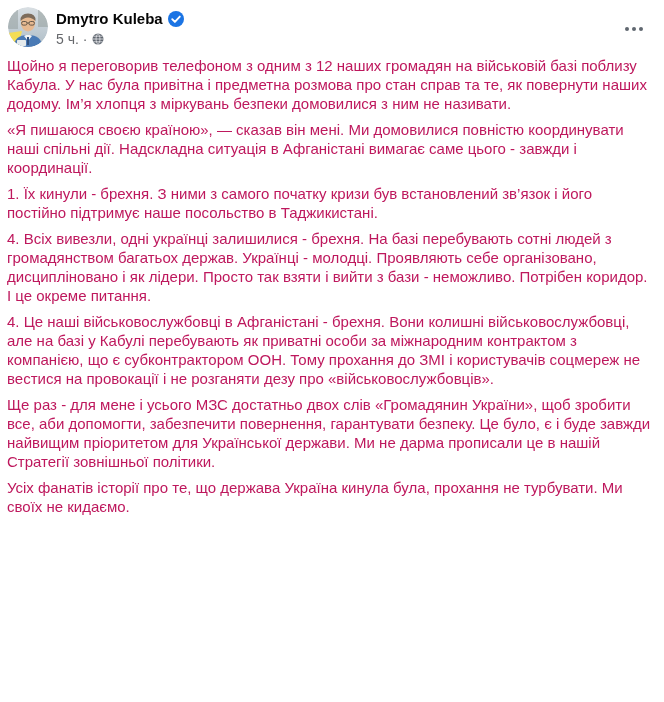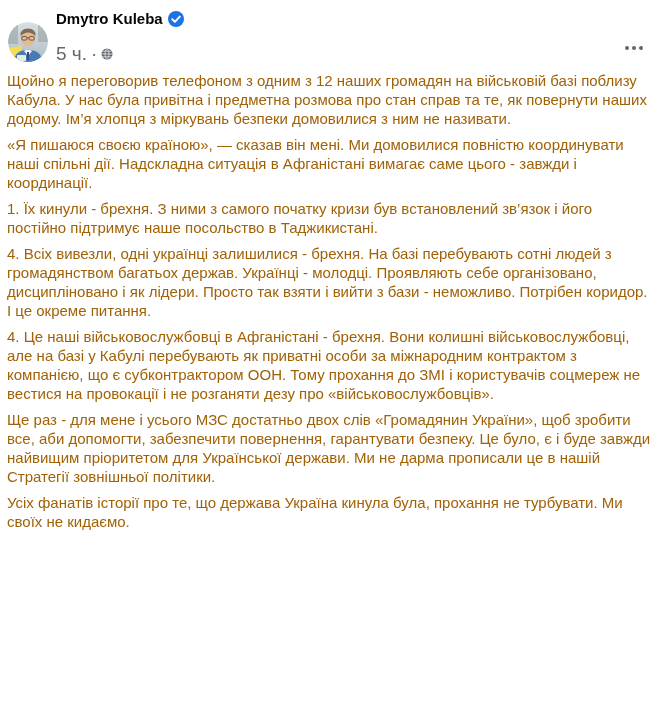--- a/index.html
+++ b/index.html
@@ -11,21 +11,21 @@
     width: 664px;
     height: 702px;
     background: #ffffff;
     overflow: hidden;
     font-family: "Liberation Sans", sans-serif;
     position: relative;
     box-sizing: border-box;
   }
   .post-header {
     display: flex;
-    align-items: flex-end;
+    align-items: flex-start;
     padding: 7px 8px 0 8px;
   }
   .avatar-wrap {
     width: 40px;
     height: 40px;
     border-radius: 50%;
     overflow: hidden;
     flex: 0 0 auto;
     cursor: pointer;
   }
@@ -43,22 +43,22 @@
     font-size: 15px;
     font-weight: 700;
     color: #050505;
     line-height: 19px;
     cursor: pointer;
   }
   .sub-row {
     display: flex;
     align-items: center;
     gap: 4px;
-    margin-top: 18px;
-    font-size: 19px;
+    margin-top: 3px;
+    font-size: 14px;
     color: #65676b;
     line-height: 16px;
   }
   .sub-row .sep {
     color: #65676b;
   }
   .menu-button {
     flex: 0 0 auto;
     width: 36px;
     height: 28px;
@@ -80,21 +80,21 @@
     width: 4px;
     height: 4px;
     background: #606770;
     border-radius: 50%;
     display: block;
   }
   .post-body {
     padding: 9px 10px 0 7px;
     font-size: 15px;
     line-height: 19px;
-    color: #a16207;
+    color: #be185d;
   }
   .post-body p {
     margin: 0 0 7px 0;
     white-space: pre-wrap;
   }
   .verified {
     display: inline-flex;
     flex: 0 0 auto;
   }
   .globe {

